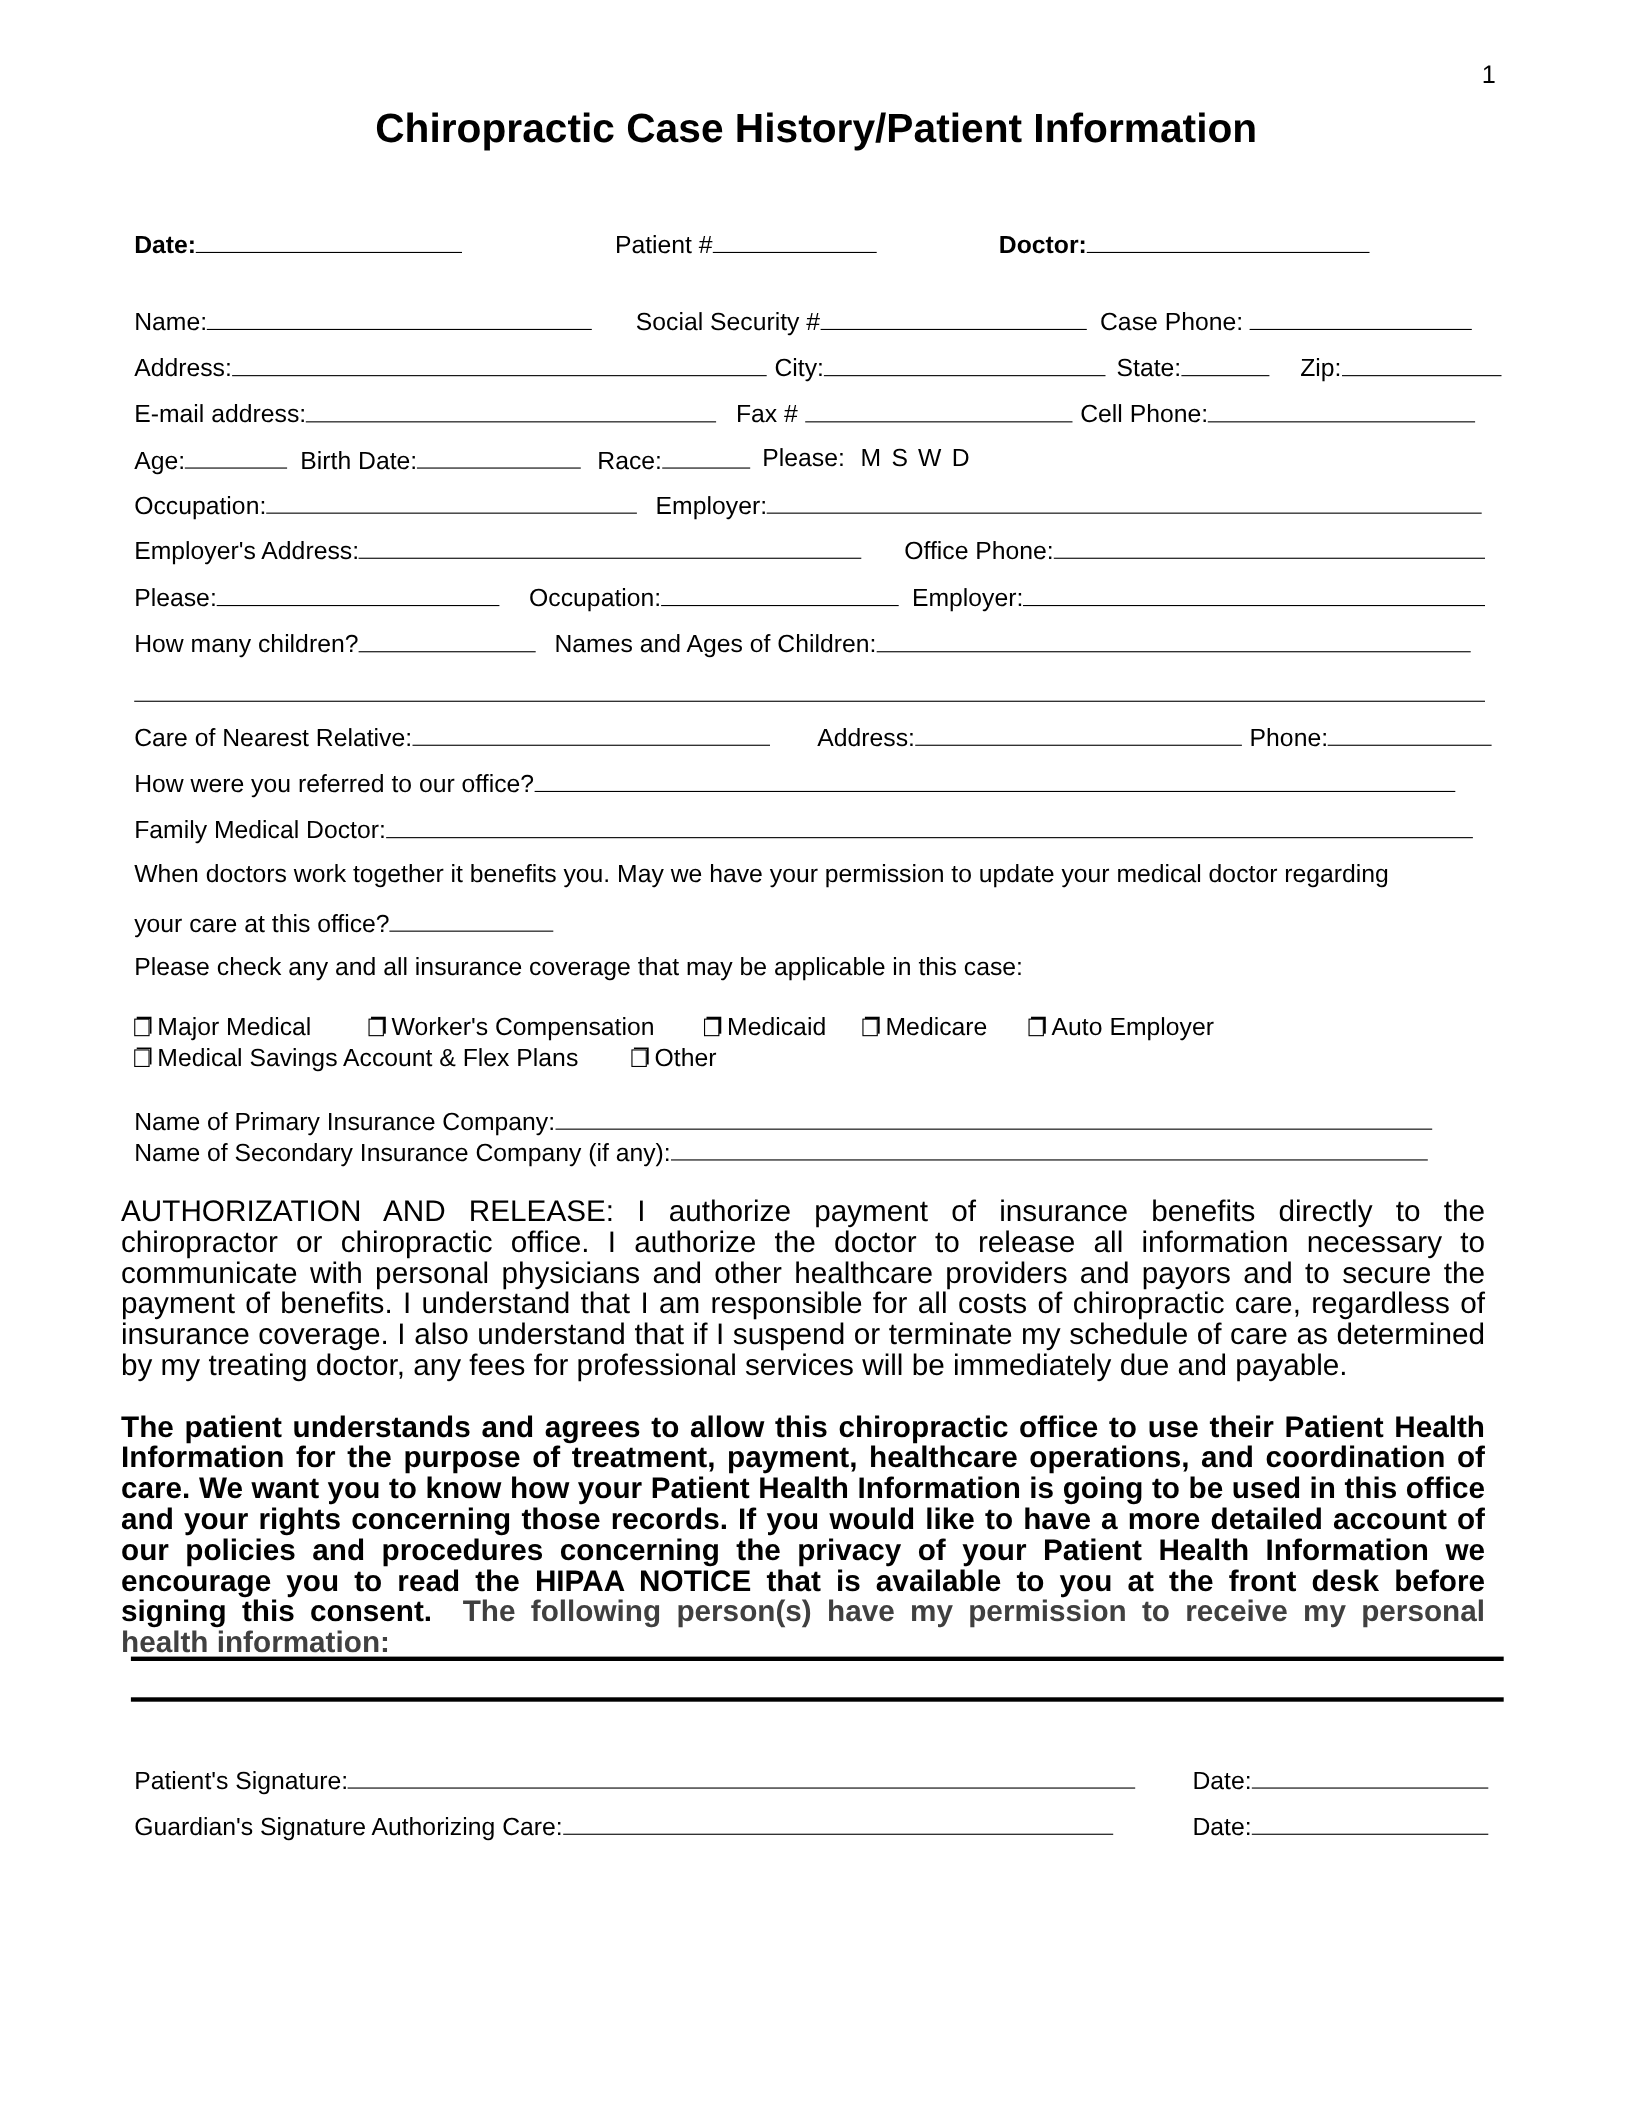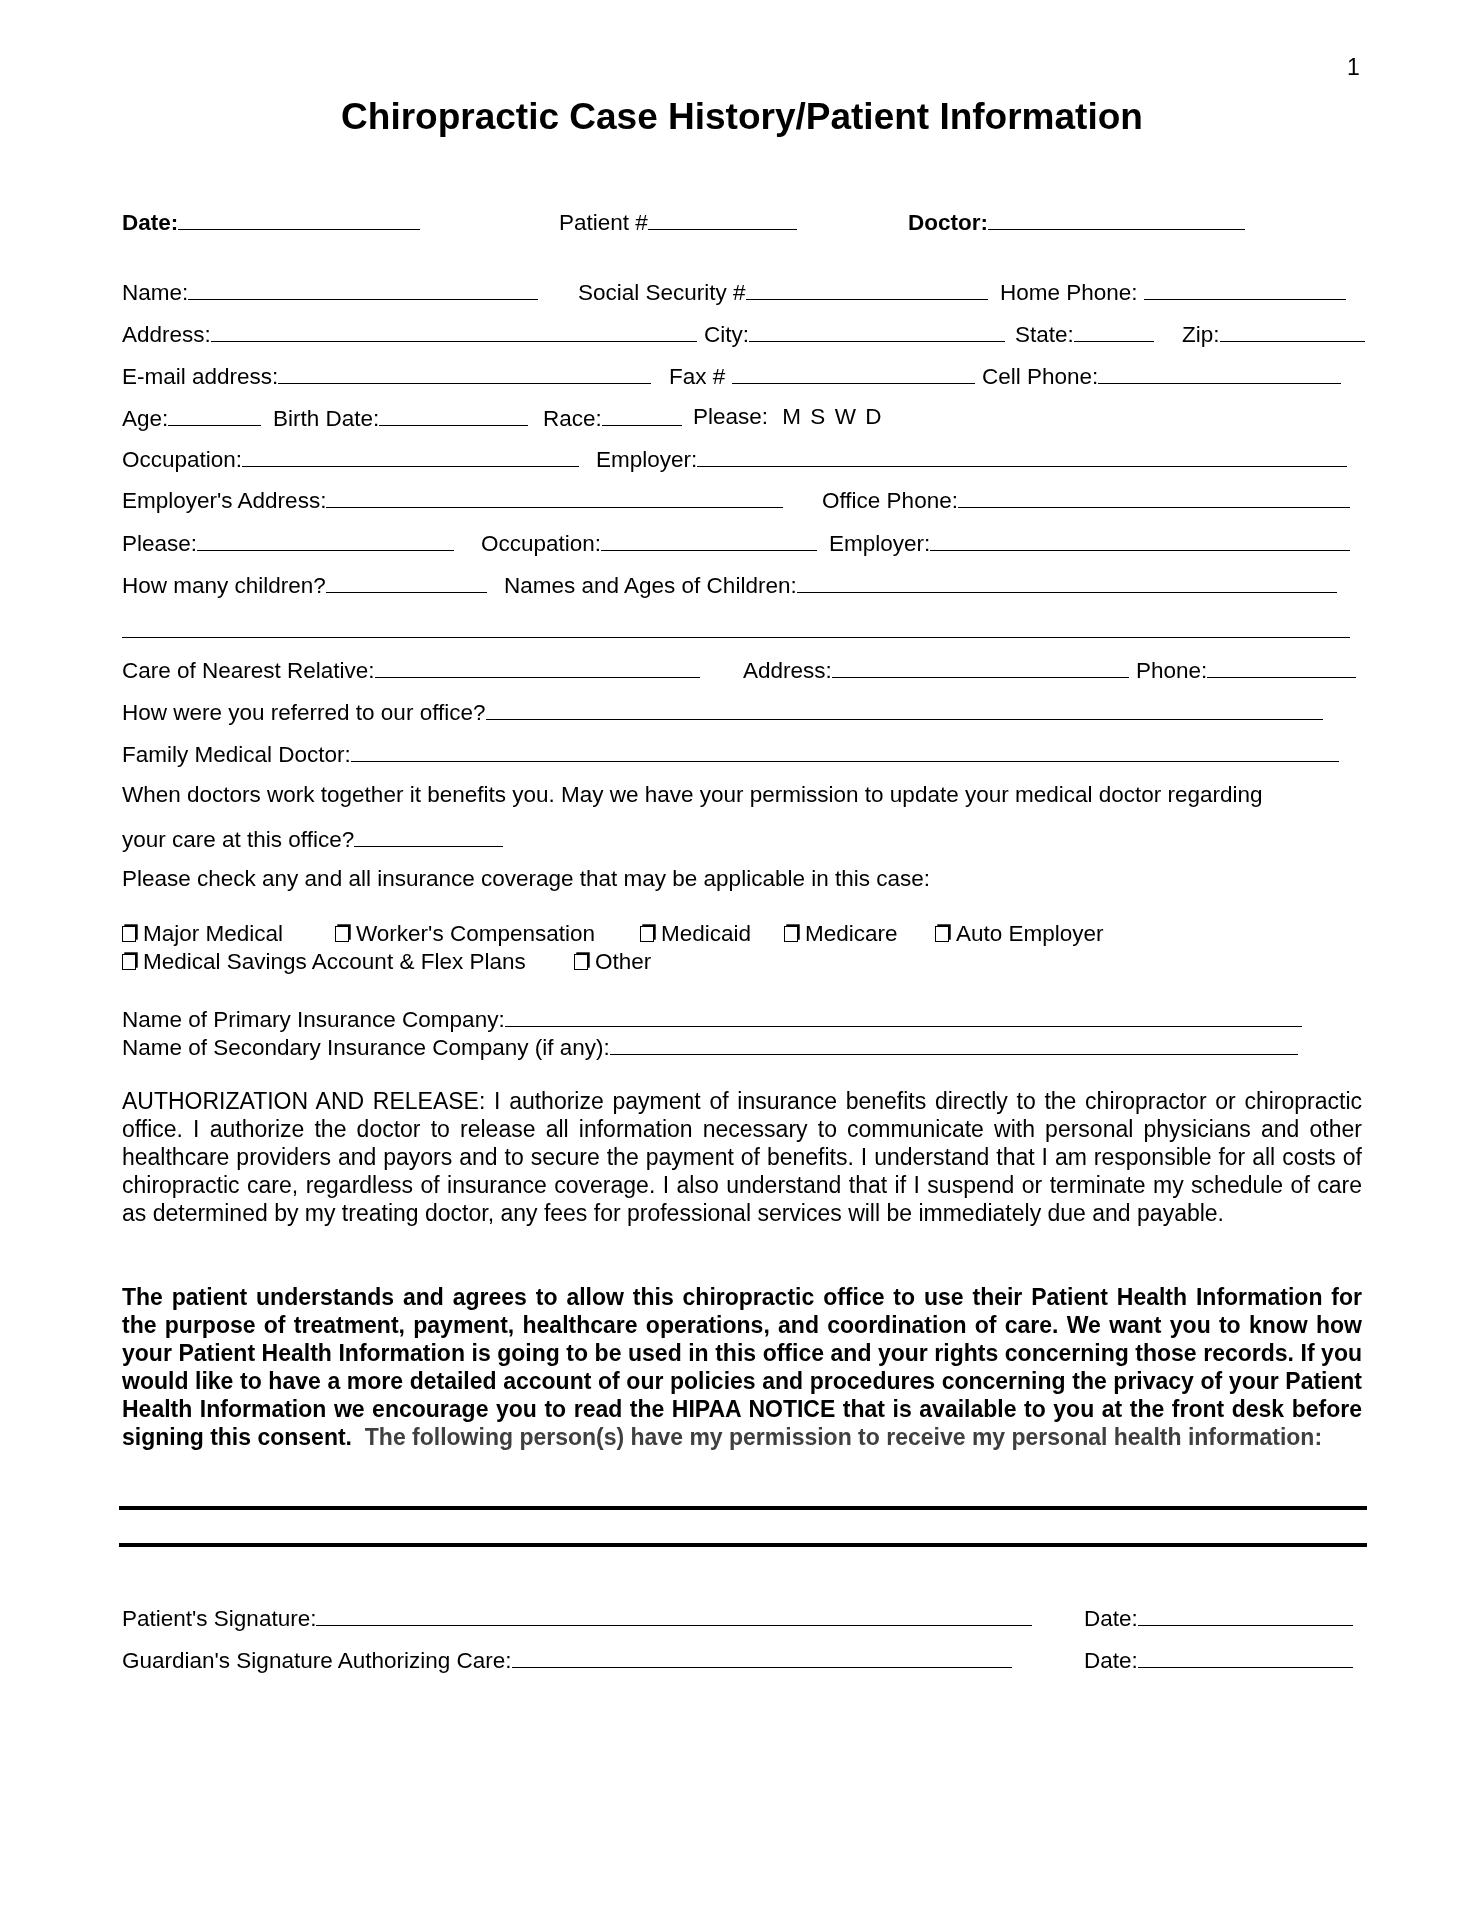--- a/index.html
+++ b/index.html
@@ -4,42 +4,42 @@
 <style>
   html, body { margin:0; padding:0; background:#fff; }
   body { width:1484px; height:1920px; position:relative; overflow:hidden;
          font-family:"Liberation Sans", sans-serif; color:#000; }
   .abs { position:absolute; white-space:nowrap; }
   .row { position:absolute; left:122px; height:28px; font-size:22.5px; line-height:28px; white-space:nowrap; }
   .f { position:absolute; top:0; white-space:nowrap;text-align:center; }
   .blank { display:inline-block; border-bottom:1.6px solid #000; height:22px; vertical-align:baseline; }
   .title { position:absolute; top:96px; left:0; width:1484px; text-align:center; font-size:37px; font-weight:bold; }
   .pnum { position:absolute; top:54px; left:1347px; font-size:23px; }
-  .para { position:absolute; left:122px; width:1240px; font-size:23px; line-height:28px; text-align:justify; }
+  .para { position:absolute; left:110px; width:1240px; font-size:27px; line-height:28px; text-align:justify; }
   .para.bold { font-weight:bold; }
   .blue { color:#404040; }
   .thick { position:absolute; left:119px; width:1248px; height:4px; background:#000; }
   .cb { display:inline-block; width:12px; height:14px; border:1.5px solid #000; box-shadow:2px -2px 0 -0.3px #000; margin-right:7px; vertical-align:-1px; }
 </style>
 </head>
 <body>
 
 <div class="pnum">1</div>
 <div class="title">Chiropractic Case History/Patient Information</div>
 
 <div class="row" style="top:207px;font-weight:bold;">
   <span class="f" style="left:0;font-weight:bold;"><span>Date:</span><span class="blank" style="width:242px"></span></span>
   <span class="f" style="left:437px;font-weight:normal;"><span>Patient #</span><span class="blank" style="width:149px"></span></span>
   <span class="f" style="left:786px;font-weight:bold;"><span>Doctor:</span><span class="blank" style="width:257px"></span></span>
 </div>
 
 <div class="row" style="top:277px;">
   <span class="f" style="left:0"><span>Name:</span><span class="blank" style="width:350px"></span></span>
   <span class="f" style="left:456px"><span>Social Security #</span><span class="blank" style="width:242px"></span></span>
-  <span class="f" style="left:878px"><span>Home Phone:</span> <span class="blank" style="width:202px"></span></span>
+  <span class="f" style="left:878px"><span>Case Phone:</span> <span class="blank" style="width:202px"></span></span>
 </div>
 
 <div class="row" style="top:319px;">
   <span class="f" style="left:0"><span>Address:</span><span class="blank" style="width:486px"></span></span>
   <span class="f" style="left:582px"><span>City:</span><span class="blank" style="width:256px"></span></span>
   <span class="f" style="left:893px"><span>State:</span><span class="blank" style="width:80px"></span></span>
   <span class="f" style="left:1060px"><span>Zip:</span><span class="blank" style="width:145px"></span></span>
 </div>
 
 <div class="row" style="top:361px;">

